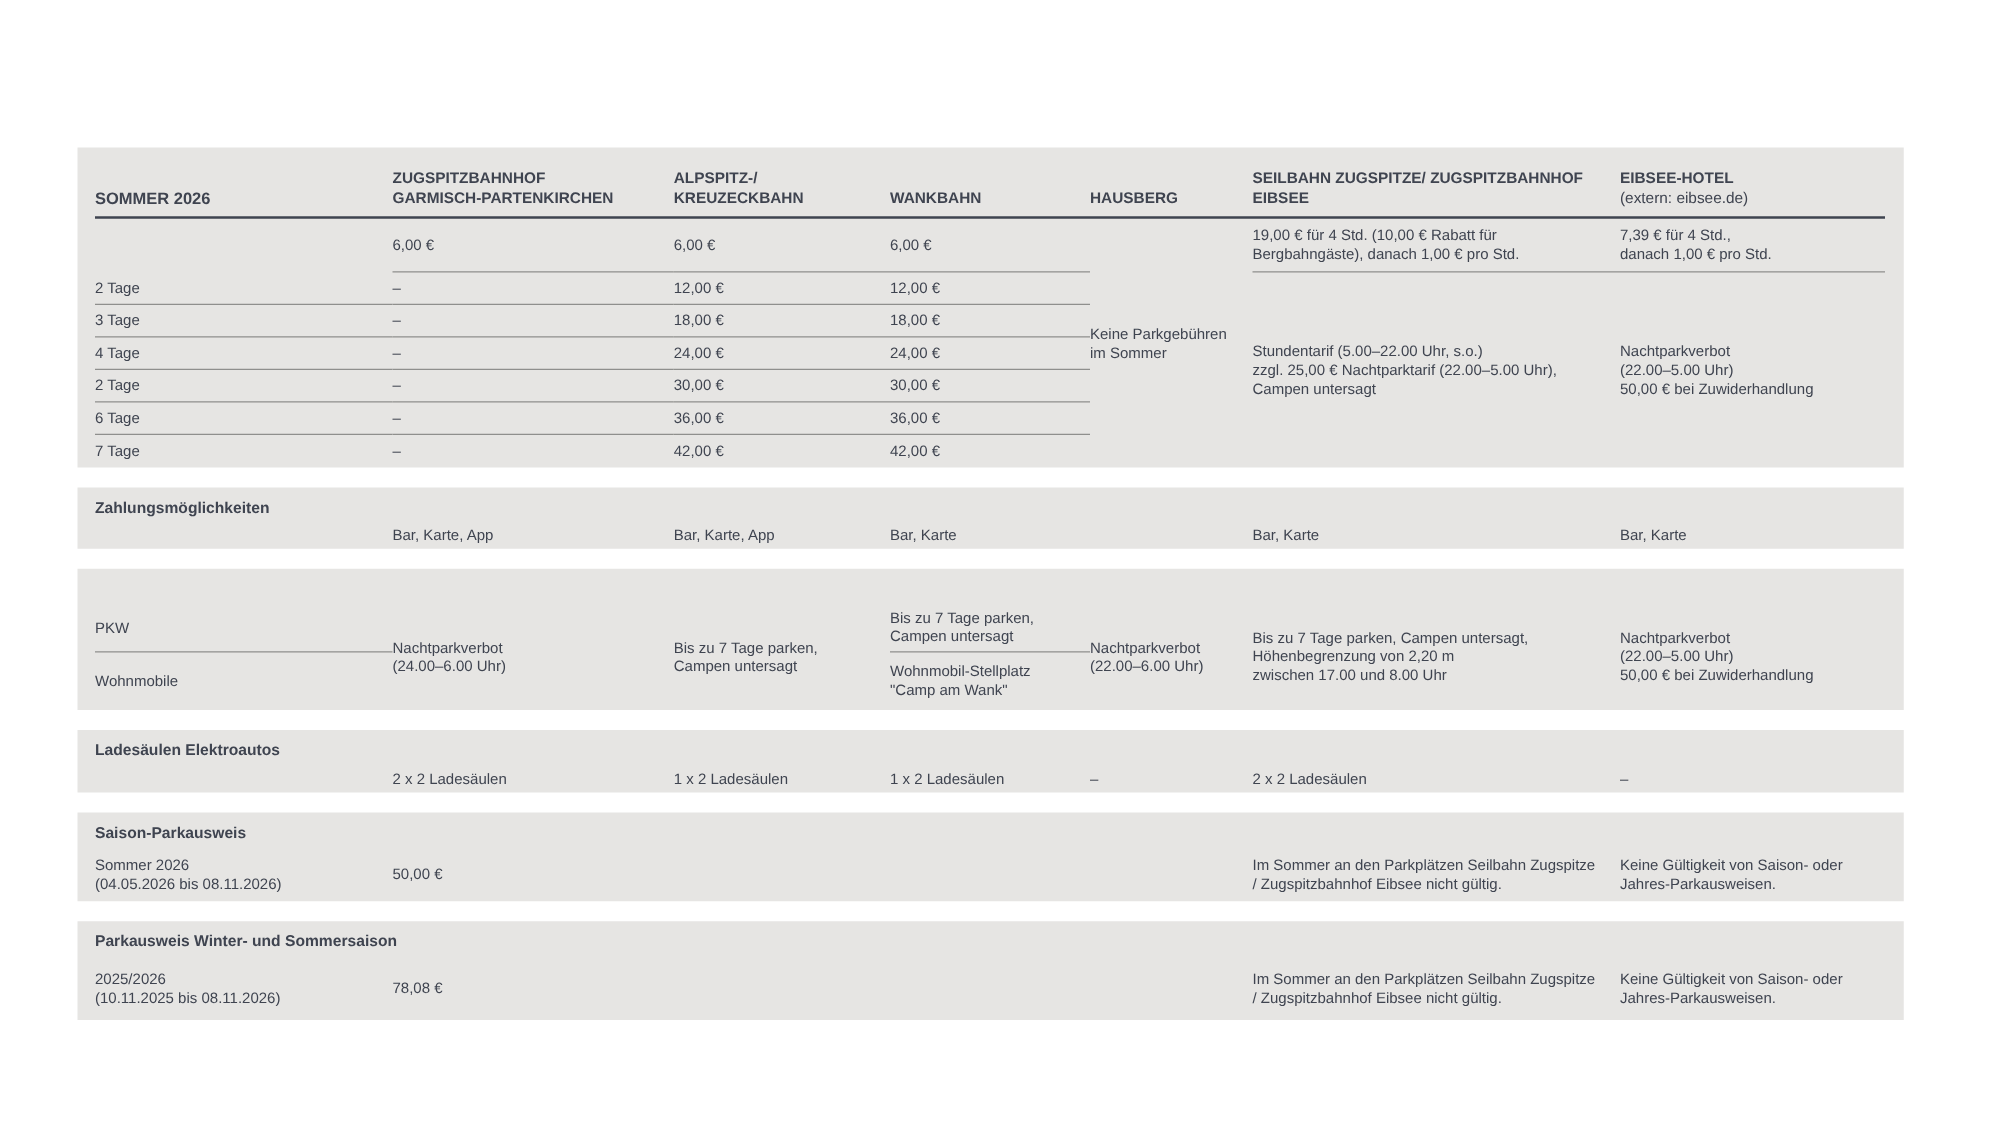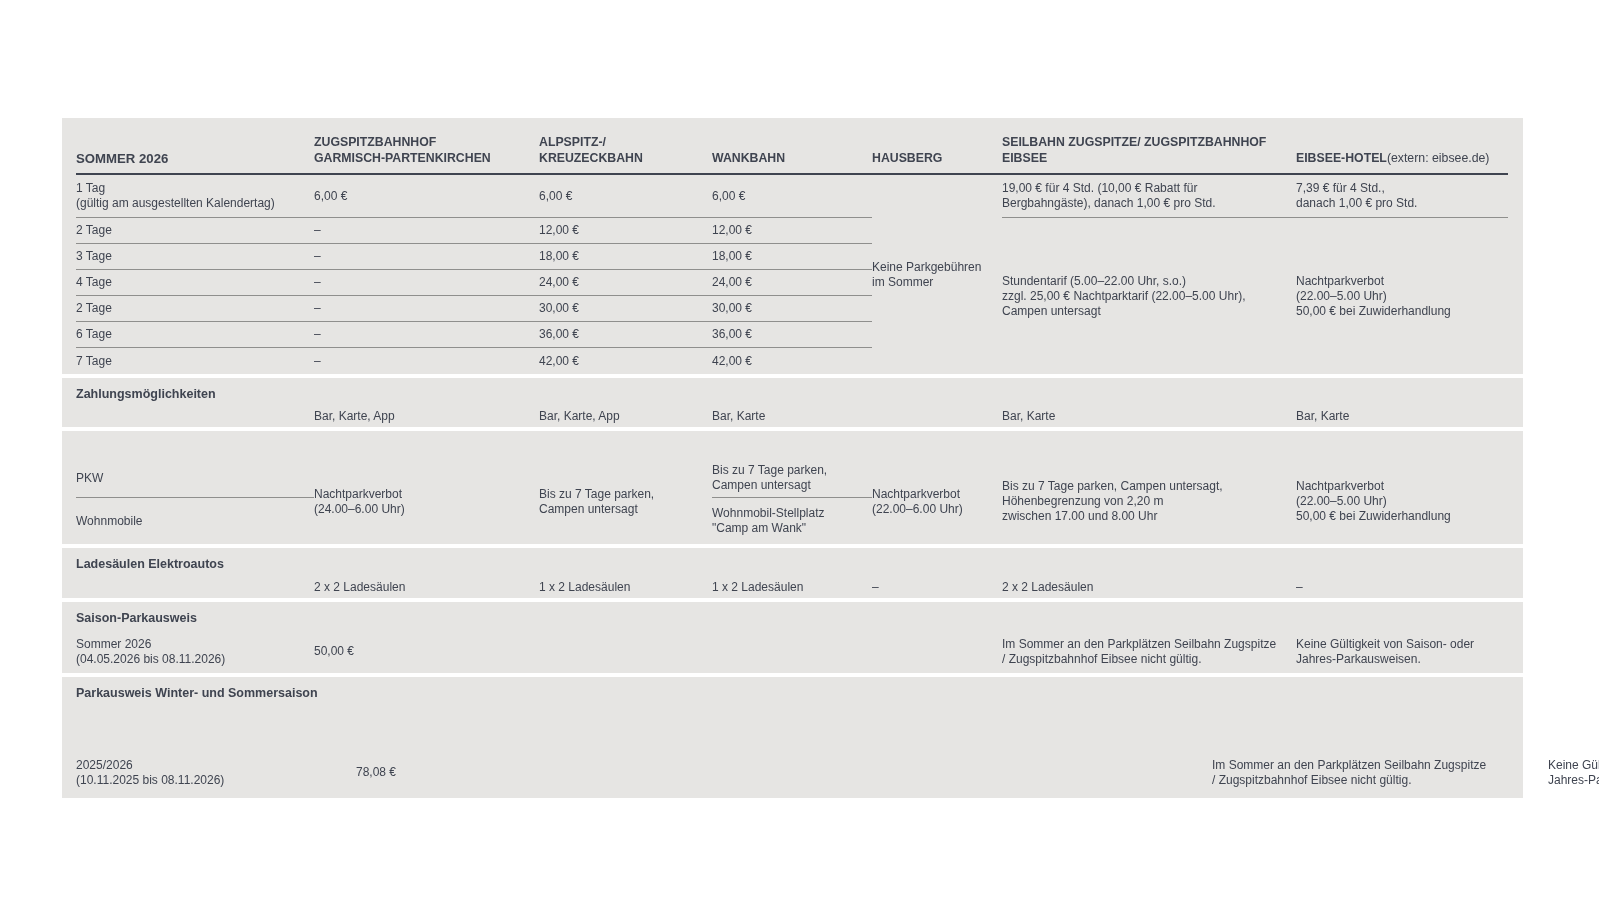--- a/index.html
+++ b/index.html
@@ -16,49 +16,49 @@
     position: absolute;
     left: 62px; top: 118px;
     width: 1461px;
   }
   .block {
     background: #e6e5e3;
     display: grid;
     grid-template-columns: 238px 225px 173px 160px 130px 294px 212px;
     padding: 0 15px 0 14px;
   }
-  .block + .block { margin-top: 4px; }
+  .block + .block { margin-top: 16px; }
 
   .grid-main    { grid-template-rows: 55px 2px 43px repeat(6, 26px); }
   .grid-pay     { grid-template-rows: 28px 21px; }
   .grid-night   { grid-template-rows: 28px 39px 46px; }
   .grid-charge  { grid-template-rows: 28px 22px; }
   .grid-season  { grid-template-rows: 28px 43px; }
-  .grid-year    { grid-template-rows: 28px 51px; gap: 42px; }
+  .grid-year    { grid-template-rows: 28px 51px; }
 
   .cell {
     display: flex;
     align-items: center;
     font-size: 12px;
     line-height: 15px;
     white-space: pre-line;
     padding-right: 8px;
   }
   .th {
     font-weight: bold;
     font-size: 12.3px;
     line-height: 15.5px;
     align-items: flex-end;
     padding-bottom: 7px;
     white-space: pre-line;
     display: flex;
   }
   .th-main { font-size: 13.2px; }
   .th .sub { font-weight: normal; }
-  .th .stack { display: flex; flex-direction: row; justify-content: flex-end; }
+  .th .stack { display: flex; flex-direction: column; justify-content: flex-end; }
   .hrule {
     grid-column: 1 / -1;
     background: #3f4450;
     height: 2px;
   }
   .bb { border-bottom: 1px solid #8f8f8d; }
   .sec-title {
     grid-column: 1 / -1;
     font-weight: bold;
     font-size: 12.5px;
@@ -83,22 +83,20 @@
     <div class="th" style="grid-column:6;grid-row:1">SEILBAHN ZUGSPITZE/ ZUGSPITZBAHNHOF
 EIBSEE</div>
     <div class="th" style="grid-column:7;grid-row:1">
       <span class="stack">
         <span>EIBSEE-HOTEL</span>
         <span class="sub">(extern: eibsee.de)</span>
       </span>
     </div>
     <div class="hrule" style="grid-row:2"></div>
 
-    <div class="cell bb" style="grid-column:1;grid-row:3">1 Tag
-(gültig am ausgestellten Kalendertag)</div>
     <div class="cell bb" style="grid-column:2;grid-row:3">6,00 €</div>
     <div class="cell bb" style="grid-column:3;grid-row:3">6,00 €</div>
     <div class="cell bb" style="grid-column:4;grid-row:3">6,00 €</div>
     <div class="cell" style="grid-column:5;grid-row:3 / span 7">Keine Parkgebühren
 im Sommer</div>
     <div class="cell bb" style="grid-column:6;grid-row:3">19,00 € für 4 Std. (10,00 € Rabatt für
 Bergbahngäste), danach 1,00 € pro Std.</div>
     <div class="cell bb" style="grid-column:7;grid-row:3">7,39 € für 4 Std.,
 danach 1,00 € pro Std.</div>
 

